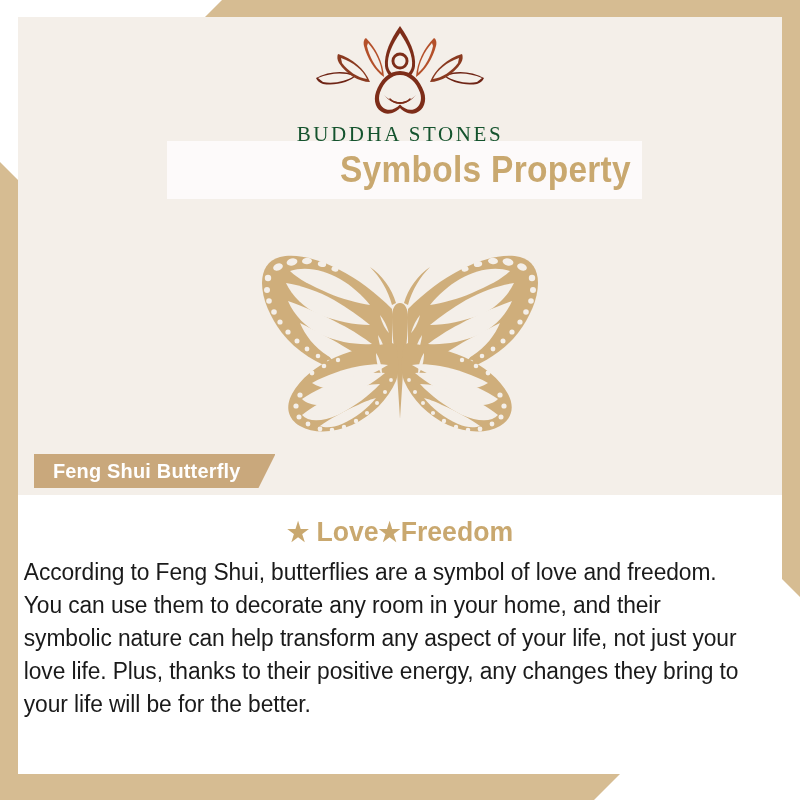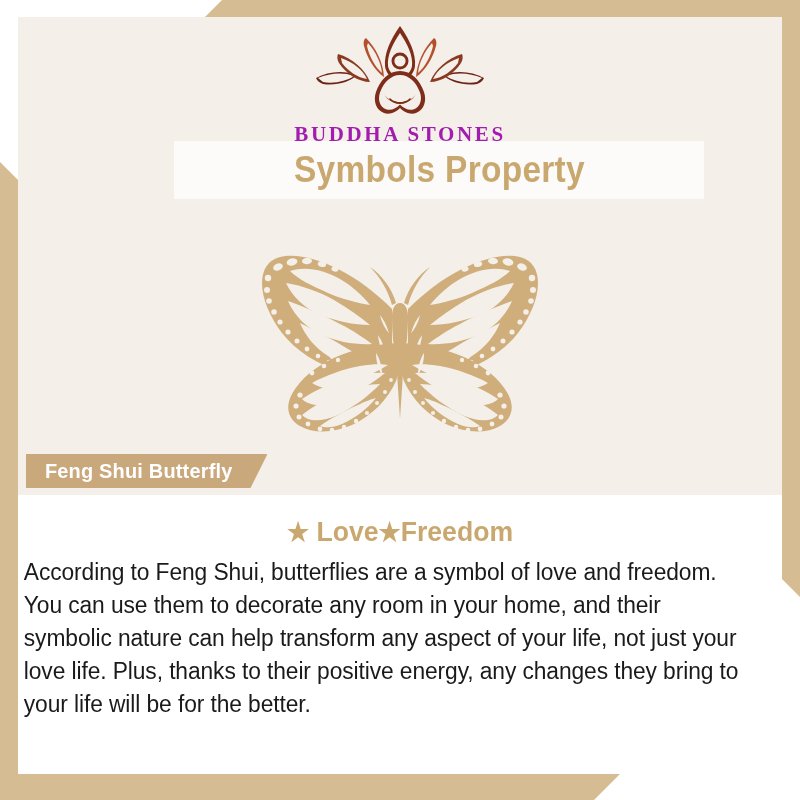--- a/index.html
+++ b/index.html
@@ -82,36 +82,36 @@
     align-items: center;
     justify-content: flex-start;
   }
   .logo-mark {
     margin-top: 5px;
   }
   .logo-text {
     margin-top: -2px;
     font-family: "Liberation Serif", serif;
     font-size: 21px;
-    font-weight: 700;
+    font-weight: 400;
     letter-spacing: 2.6px;
-    color: #a21caf;
+    color: #14532d;
   }
 
   
   .title-banner {
     position: absolute;
-    left: 156px;
+    left: 149px;
     top: 124px;
-    width: 530px;
+    width: 475px;
     height: 58px;
     background: #fdfafa;
     display: flex;
     align-items: center;
-    justify-content: center;
+    justify-content: flex-end;
   }
   .title-text {
     font-family: "Liberation Sans Narrow", "Liberation Sans", sans-serif;
     font-size: 36px;
     font-weight: 700;
     color: #c9a86f;
     letter-spacing: 0.3px;
     transform: scaleX(0.93);
   }
 
@@ -123,21 +123,21 @@
     width: 764px;
     height: 250px;
     display: flex;
     align-items: center;
     justify-content: center;
   }
 
   
   .tag {
     position: absolute;
-    left: 8px;
+    left: 16px;
     top: 437px;
     height: 34px;
     padding: 0 30px 0 14px;
     background: #c9a87c;
     display: flex;
     align-items: center;
     clip-path: polygon(0 0, 100% 0, calc(100% - 17px) 100%, 0 100%);
   }
   .tag-text {
     font-family: "Liberation Sans Narrow", "Liberation Sans", sans-serif;

